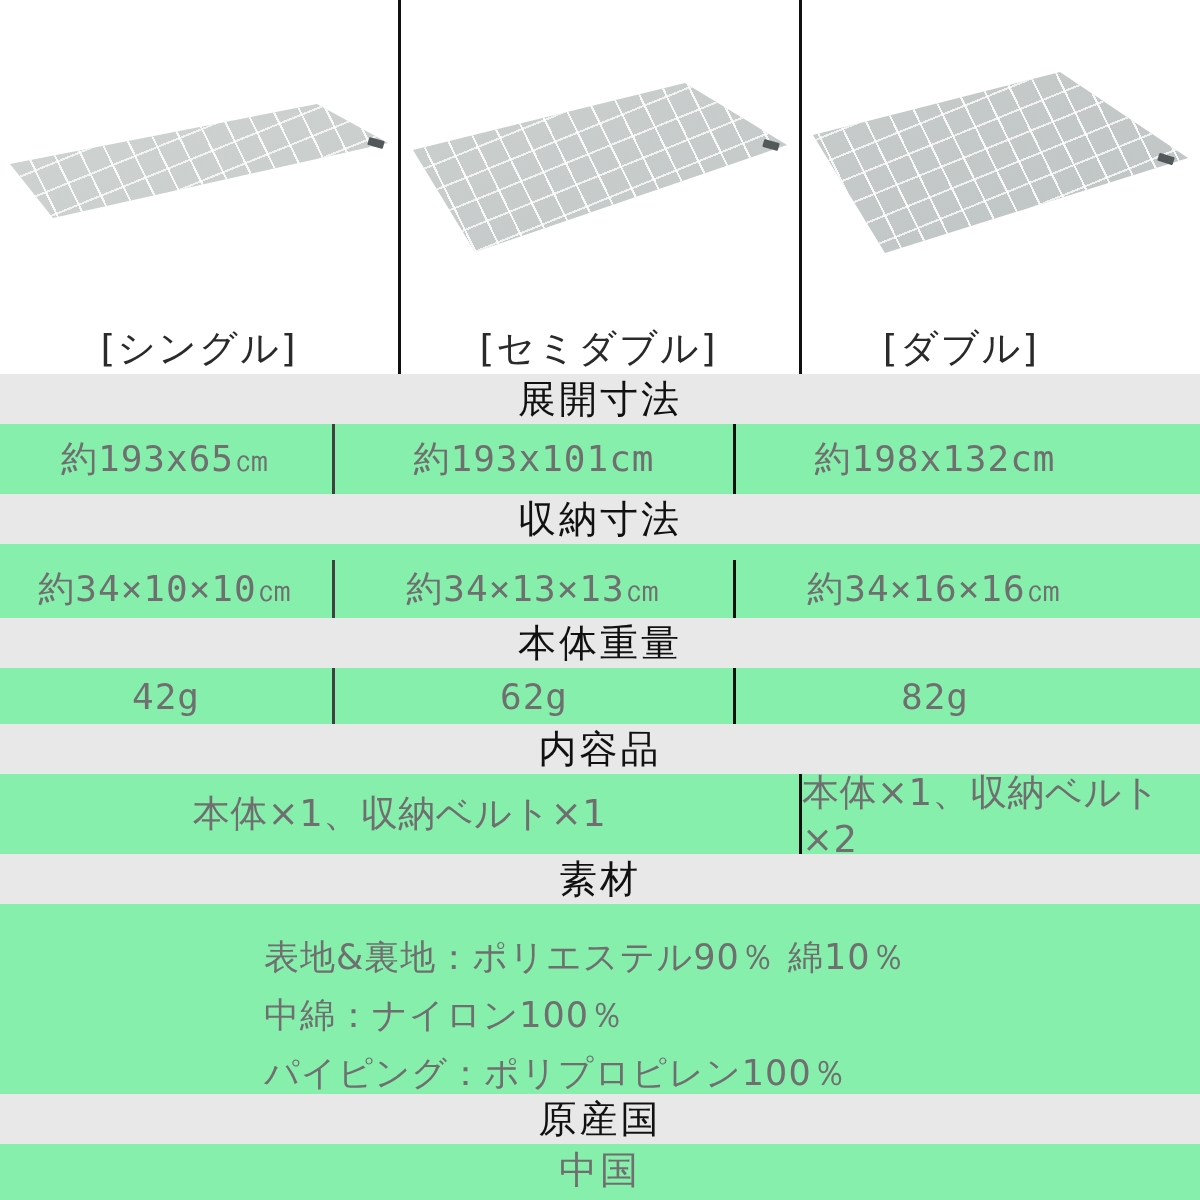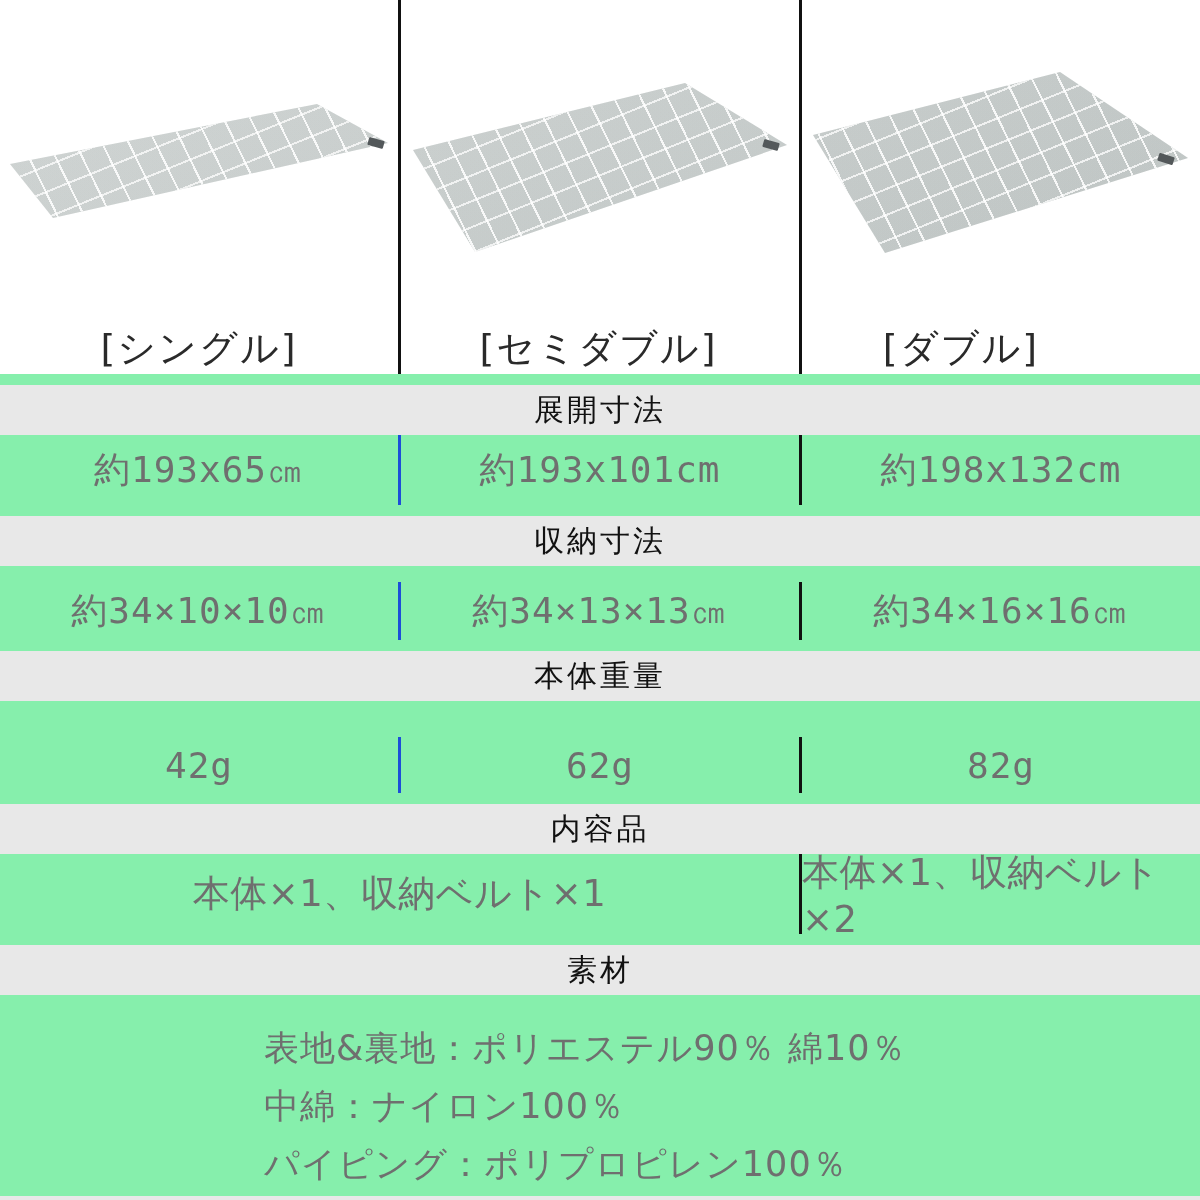--- a/index.html
+++ b/index.html
@@ -42,34 +42,34 @@
     font-size:38px;color:#2a2a2a;letter-spacing:2px;
   }
   .labels-row .lab:nth-child(1){width:398px;}
   .labels-row .lab:nth-child(2){width:401px;}
   .labels-row .lab:nth-child(3){width:324px;}
 
   
   .band{
     width:1200px;height:50px;background:#e8e8e8;
     display:flex;align-items:center;justify-content:center;
-    font-size:30px;color:#111;letter-spacing:3px;margin-top:11px;
+    font-size:38px;color:#111;letter-spacing:3px;
   }
   .vrow{width:1200px;display:flex;}
   .vrow .cell{
     box-sizing:border-box;
     display:flex;align-items:center;justify-content:center;
     color:#6f6f6f;
     font-family:"DejaVu Sans Mono","DejaVu Sans",monospace,sans-serif;
     font-size:36px;letter-spacing:1px;
   }
-  .vrow .cell.c1{width:398px;}
-  .vrow .cell.c2{width:401px;border-left:3px solid #1d4ed8;}
+  .vrow .cell.c1{width:332px;}
+  .vrow .cell.c2{width:401px;border-left:3px solid #404040;}
   .vrow .cell.c3{width:401px;border-left:3px solid #111;}
-  .row-h70{height:70px;} .row-h58{height:58px;margin-top:16px;} .row-h56{height:56px;margin-top:36px;}
+  .row-h70{height:70px;} .row-h58{height:58px;margin-top:16px;} .row-h56{height:56px;}
   .vrow.span2 .cell.cA{width:799px;}
   .vrow.span2 .cell.cB{width:401px;border-left:3px solid #111;}
   .vrow.span2{height:80px;}
   .vrow.span2 .cell{
     font-family:"DejaVu Sans","Liberation Sans",sans-serif;
     font-size:37px;letter-spacing:0.5px;
   }
 
   
   .material-block{

